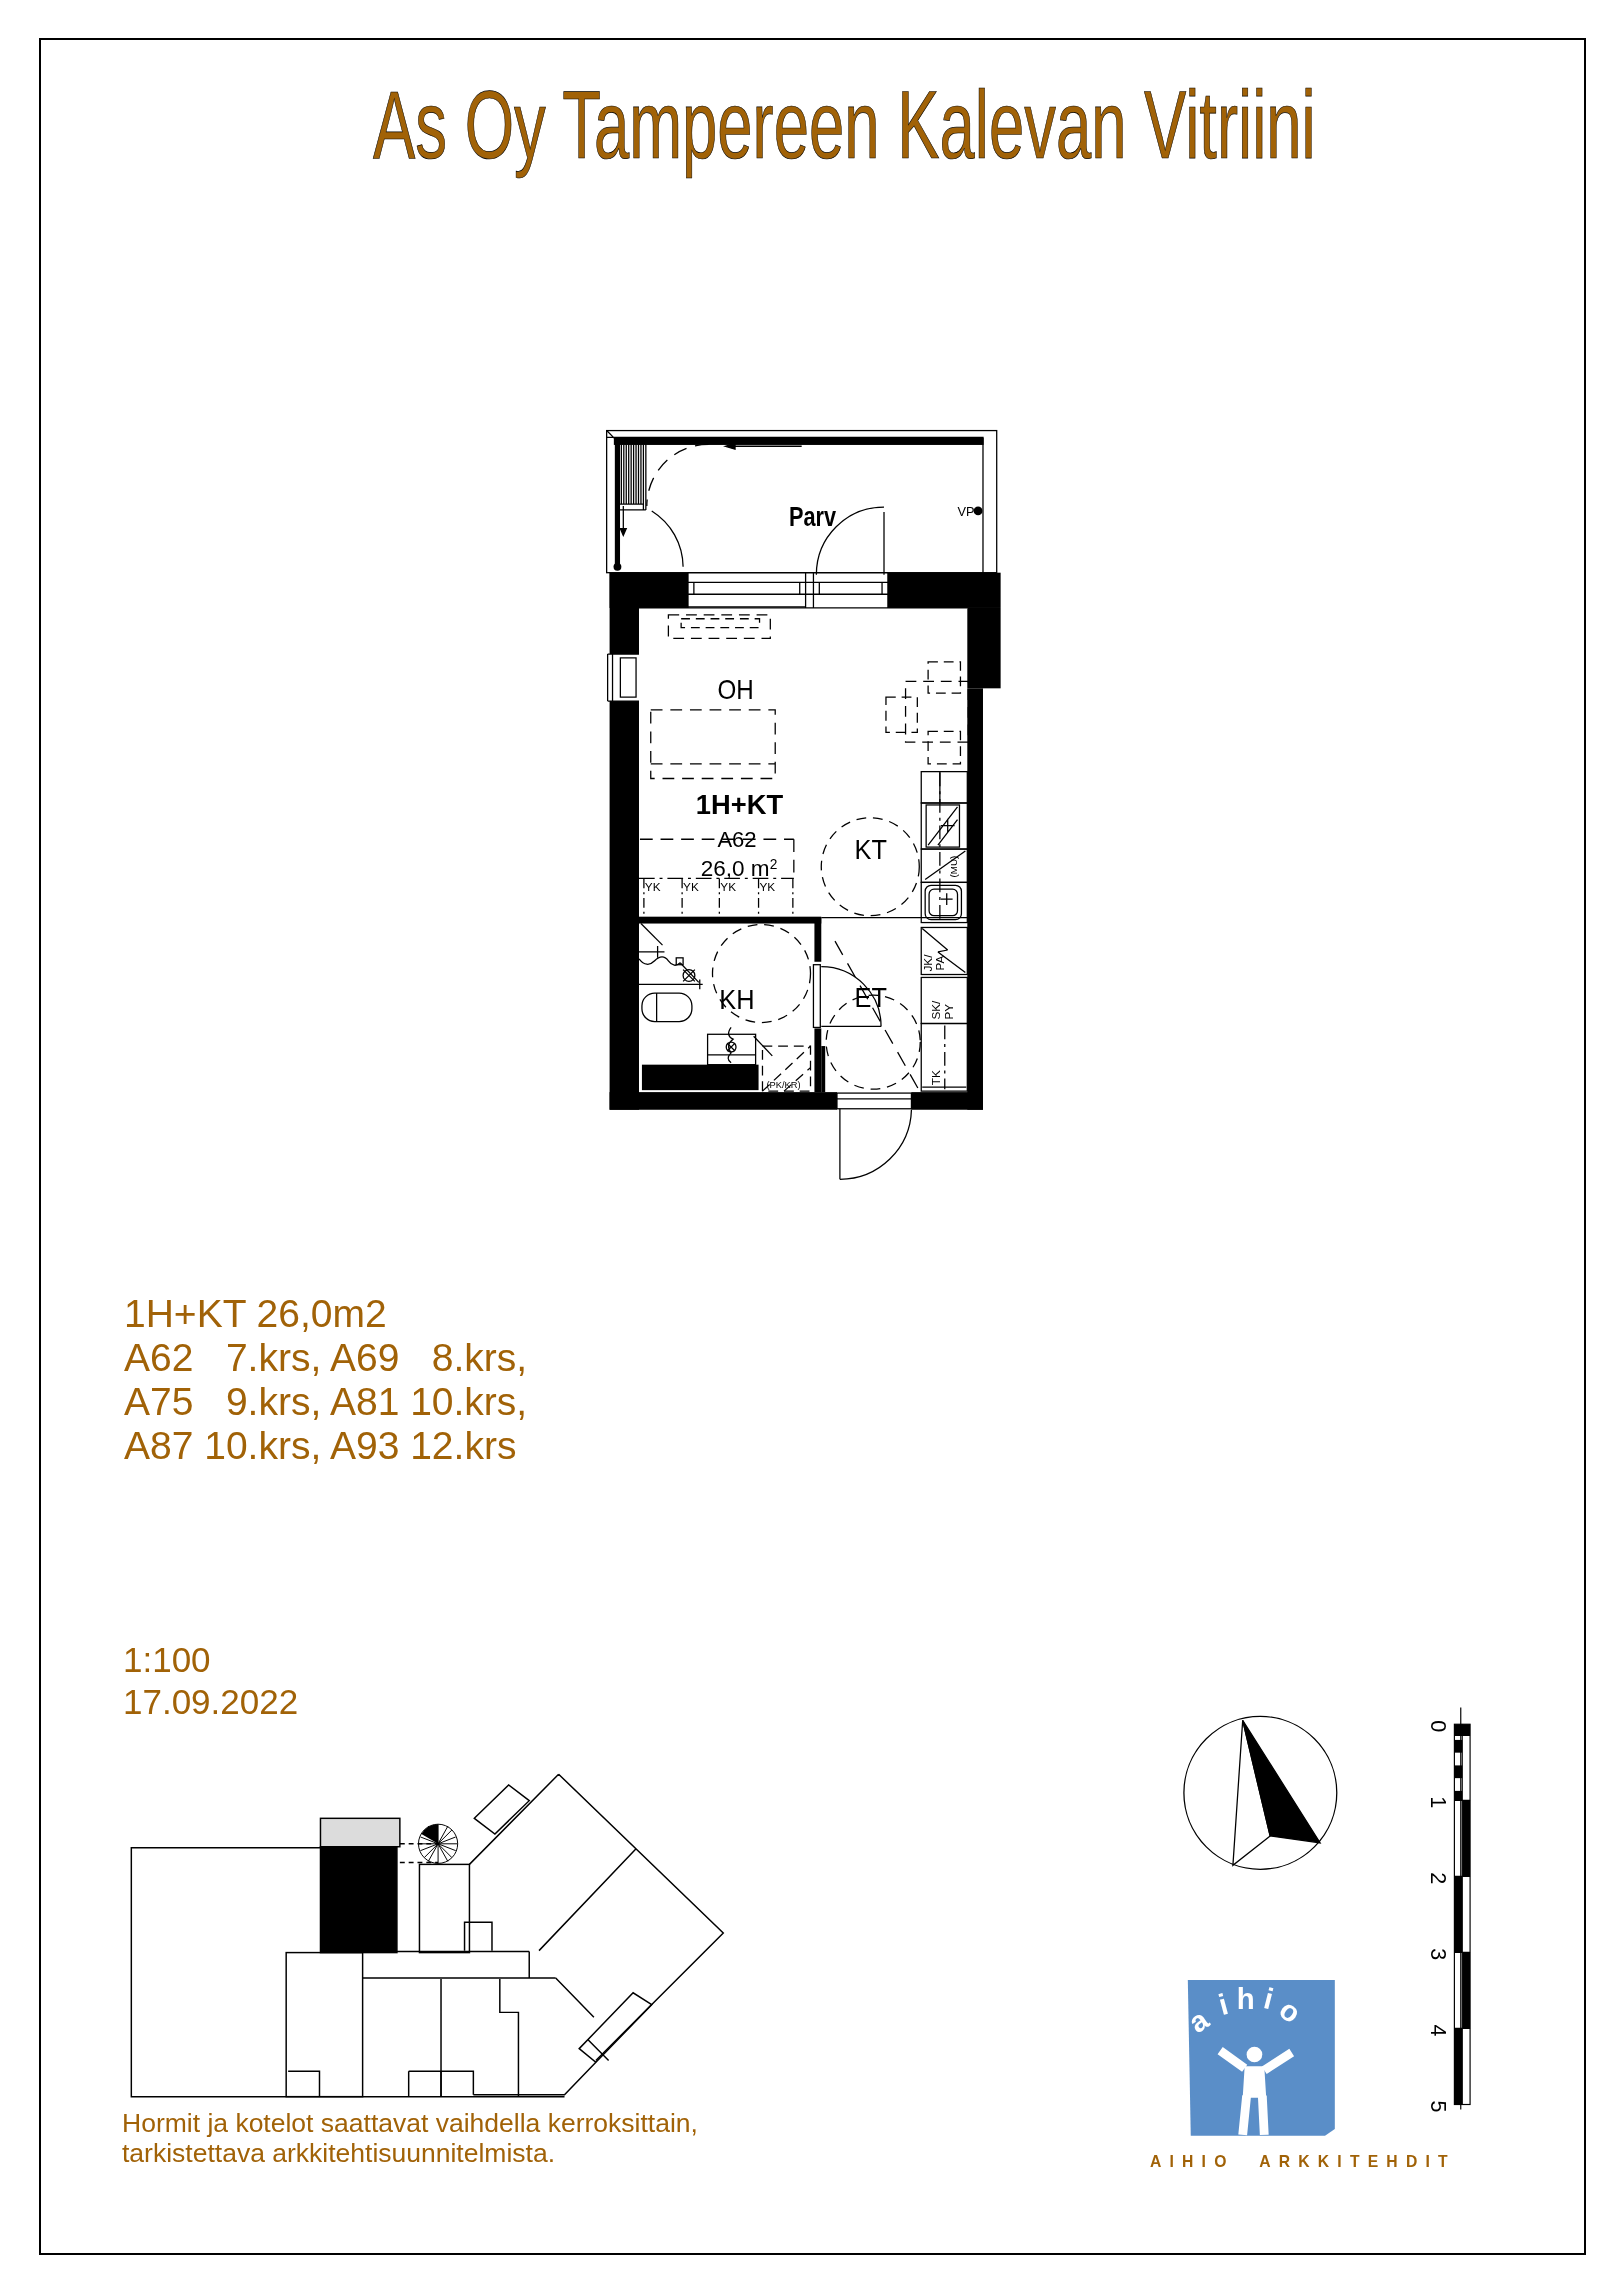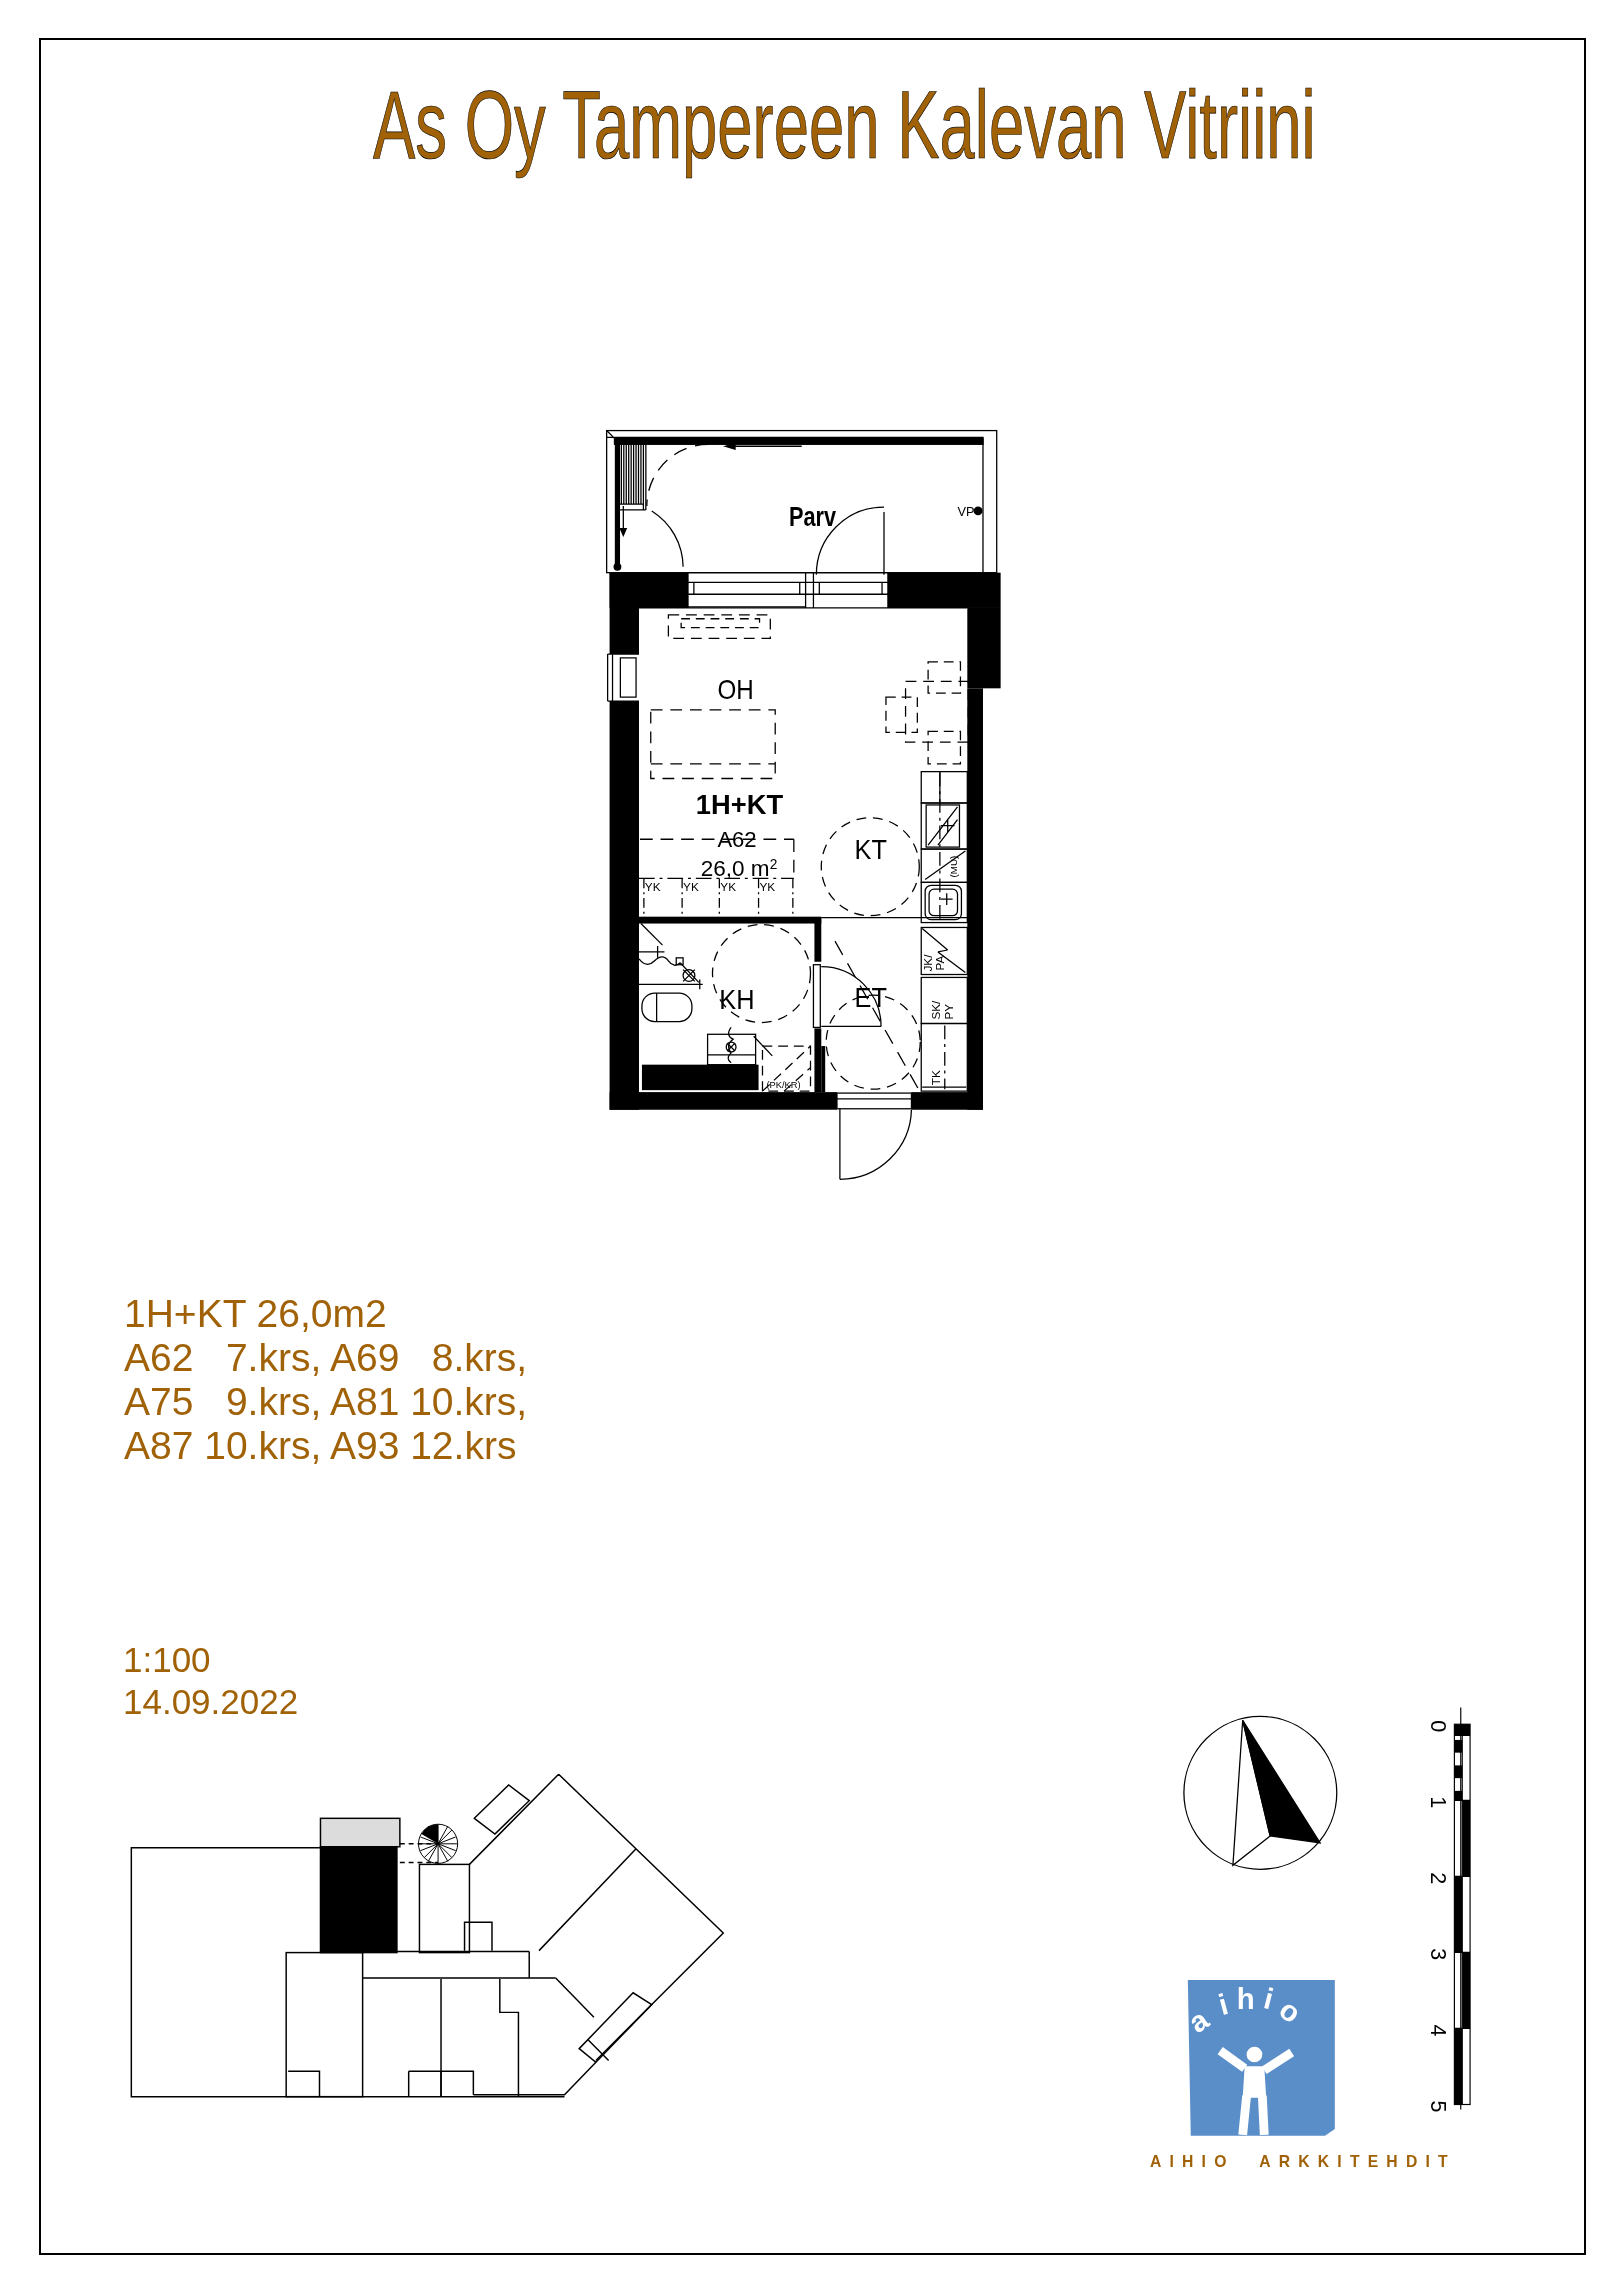--- a/index.html
+++ b/index.html
@@ -14,22 +14,24 @@
   <div class="abs" style="left:39px;top:38px;width:1543px;height:2213px;border:2px solid #000;"></div>
 
   <div class="abs" id="title" style="left:373px;top:69px;font-size:97px;white-space:nowrap;transform-origin:0 0;transform:scaleX(0.654);-webkit-text-stroke:0.7px #000;">As Oy Tampereen Kalevan Vitriini</div>
 
   <div class="abs" style="left:124px;top:1292px;font-size:39px;line-height:44px;white-space:pre;">1H+KT 26,0m2
 A62   7.krs, A69   8.krs,
 A75   9.krs, A81 10.krs,
 A87 10.krs, A93 12.krs</div>
 
   <div class="abs" style="left:123px;top:1639px;font-size:35px;line-height:42px;white-space:pre;">1:100
-14.09.2022</div>
-
+17.09.2022</div>
+
+  <div class="abs" style="left:122px;top:2108px;font-size:26.5px;line-height:30px;white-space:pre;">Hormit ja kotelot saattavat vaihdella kerroksittain,
+tarkistettava arkkitehtisuunnitelmista.</div>
 
   <div class="abs" style="left:1150px;top:2153px;font-size:15.7px;font-weight:bold;letter-spacing:8.2px;word-spacing:12.7px;white-space:nowrap;">AIHIO ARKKITEHDIT</div>
 
   <svg class="abs" style="left:0;top:0;" width="1621" height="2293" viewBox="0 0 1654 2339" fill="none" stroke="none">
 
     <g stroke="#000" stroke-width="1.3" fill="none">
 
       <rect x="619" y="439" width="398" height="145"></rect>
 
       <path d="M619,446 H1003 V584 M619,439 L627,447"></path>

